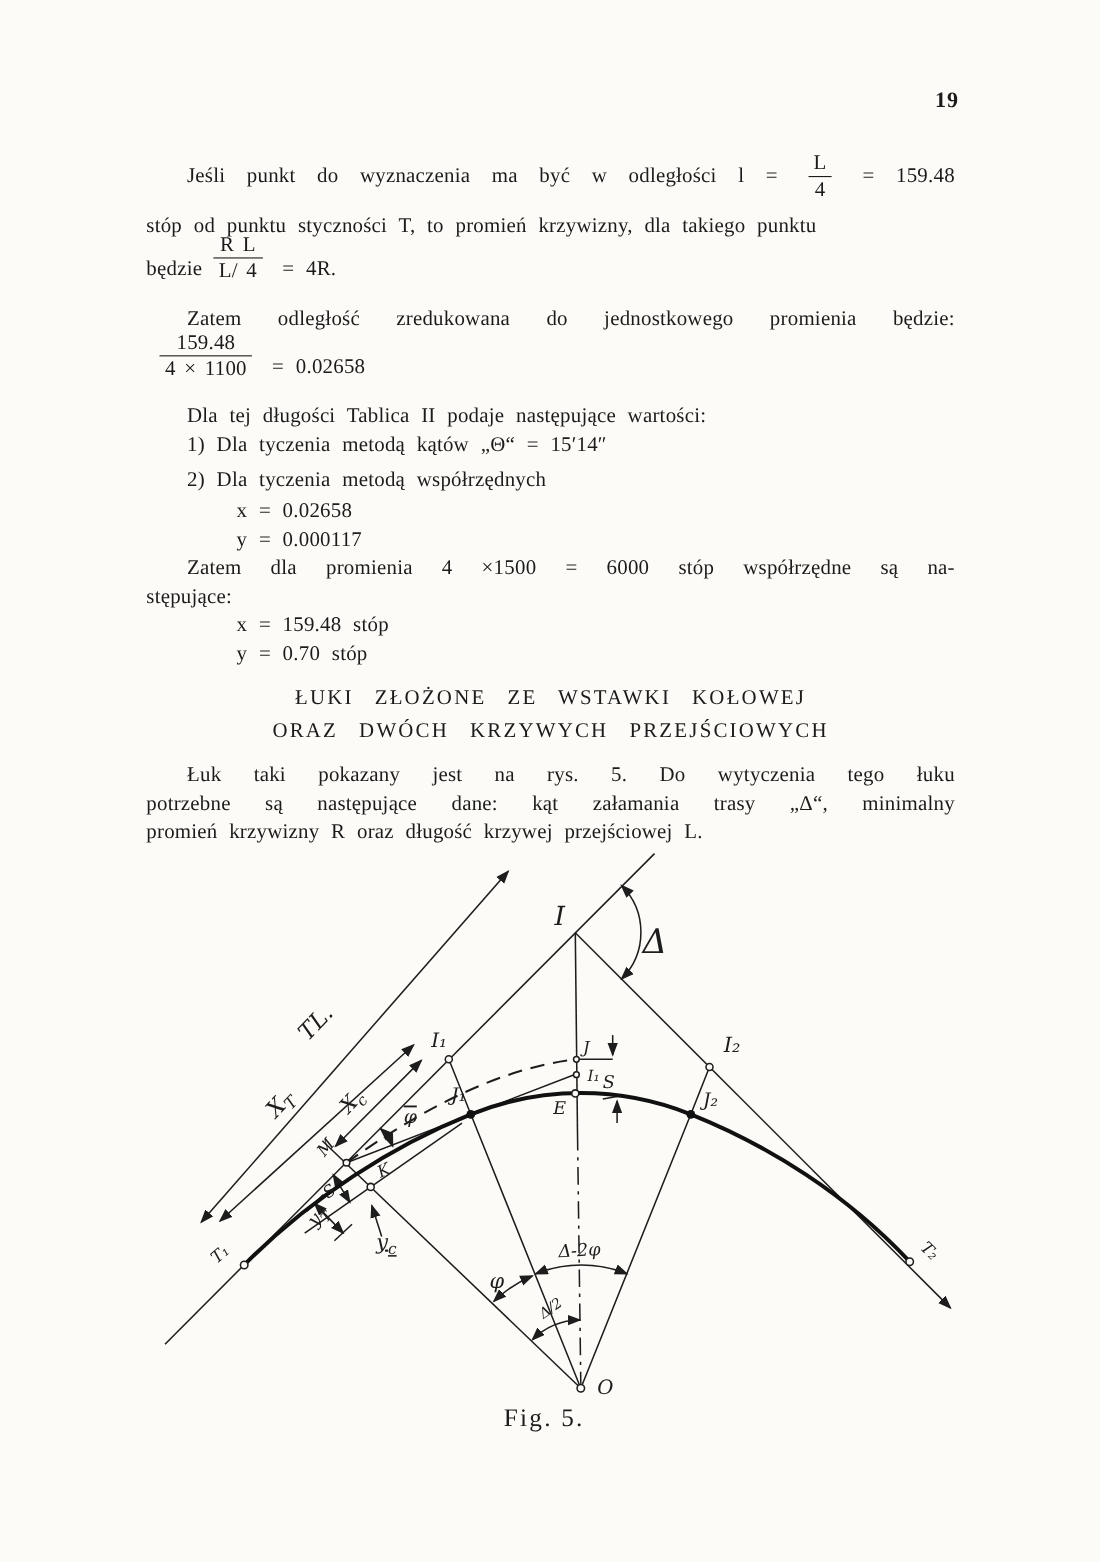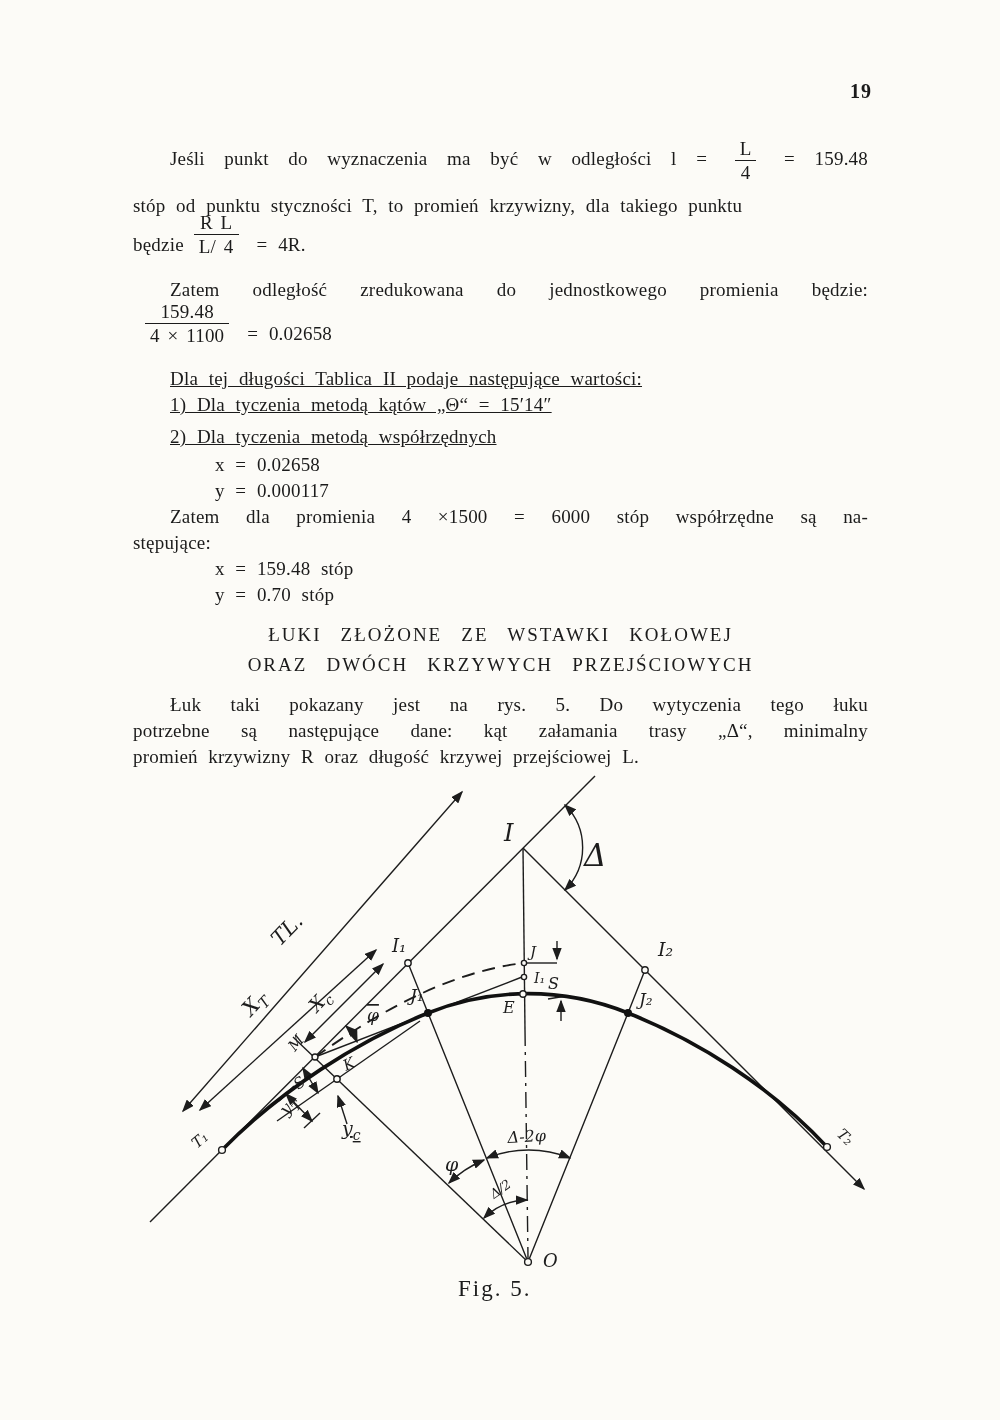--- a/index.html
+++ b/index.html
@@ -17,21 +17,21 @@
   }
   .ln {
     position:absolute; left:133px; width:735px;
     font-size:19px; line-height:26px;
     word-spacing:0.30em; letter-spacing:0.2px;
   }
   .j { text-align:justify; text-align-last:justify; }
   .indent { text-indent:37px; }
   .narrow { width:auto; }
   .vals { left:215px; width:auto; }
-  .item { left:170px; width:auto;text-decoration:underline; }
+  .item { left:170px; width:auto; }
   .heading {
     text-align:center; font-weight:normal;
     letter-spacing:2px; word-spacing:0.65em;
   }
   .frac {
     display:inline-flex; flex-direction:column; align-items:center;
     vertical-align:middle; margin:0 8px; line-height:1.12;
     text-indent:0; word-spacing:0.15em;
   }
   .frac .bar { align-self:stretch; height:0; border-top:1.9px solid #1b1b1b; margin:1px 0; }

